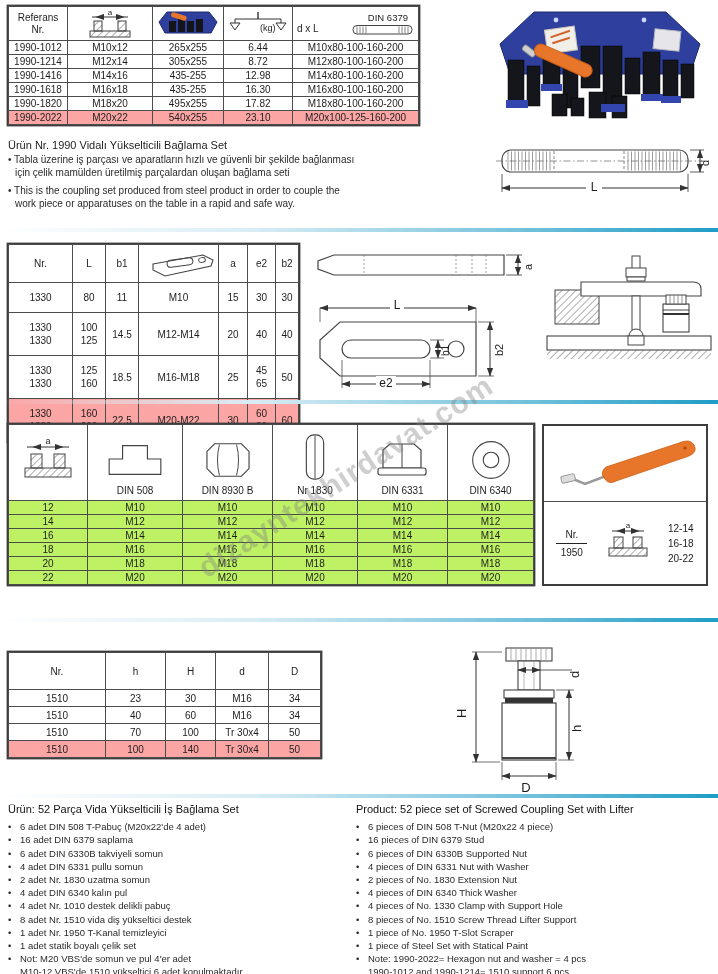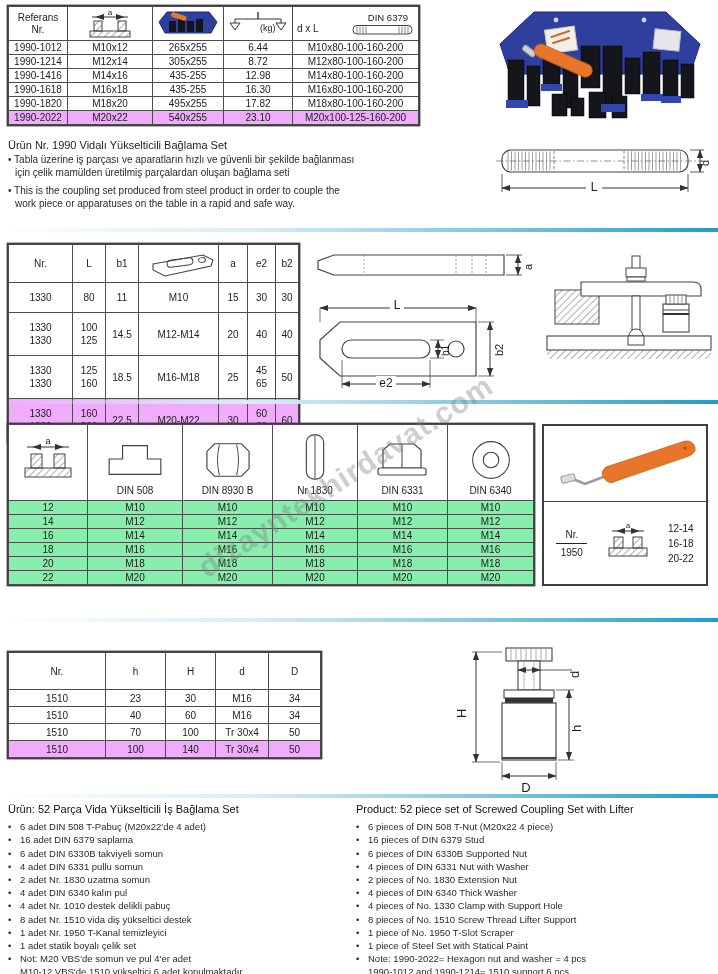--- a/index.html
+++ b/index.html
@@ -7,32 +7,32 @@
   #page{position:relative;width:718px;height:974px;background:#fff;overflow:hidden;
         font-family:"Liberation Sans",sans-serif;color:#1d1d1d}
   svg{display:block}
   svg text{font-family:"Liberation Sans",sans-serif;fill:#1d1d1d}
 
   
   .tbl{position:absolute;border-collapse:collapse;table-layout:fixed;background:#fff;
        box-shadow:0 0 0 1.4px #3e3e3e}
   .tbl td,.tbl th{border:1px solid #4c4c4c;font-weight:normal;text-align:center;
        vertical-align:middle;padding:0;font-size:10px;color:#1d1d1d;overflow:hidden}
-  .hl td{background:#f0abfc}
+  .hl td{background:#fca5a5}
   .t1{left:8px;top:6px;width:410px}
   .t1 thead tr{height:34px}
   .t1 tbody tr{height:14px}
   .t2{left:8px;top:244px;width:290px}
   .t2 thead tr{height:38px}
   .t2 tbody td{padding:8px 0}
   .ln{line-height:13px}
   .t3{left:8px;top:424px;width:525px}
   .t3 thead tr{height:76px}
   .t3 tbody tr{height:14px}
-  .t3 tbody td{background:#86efac}
+  .t3 tbody td{background:#bef264}
   .t4{left:8px;top:652px;width:312px}
   .t4 thead tr{height:37px}
   .t4 tbody tr{height:17px}
   .icol{display:flex;flex-direction:column;align-items:center;justify-content:flex-end;
         height:72px;padding-bottom:3px;gap:3px}
   .icol .lbl{font-size:10px}
   .dxl{display:flex;flex-direction:column;height:100%;justify-content:center;padding:2px 4px}
   .dxl .din{font-size:9.5px;text-align:right;padding-right:6px}
   .dxl .row2{display:flex;align-items:flex-start;justify-content:space-between}
   .refhead div{line-height:12px}

